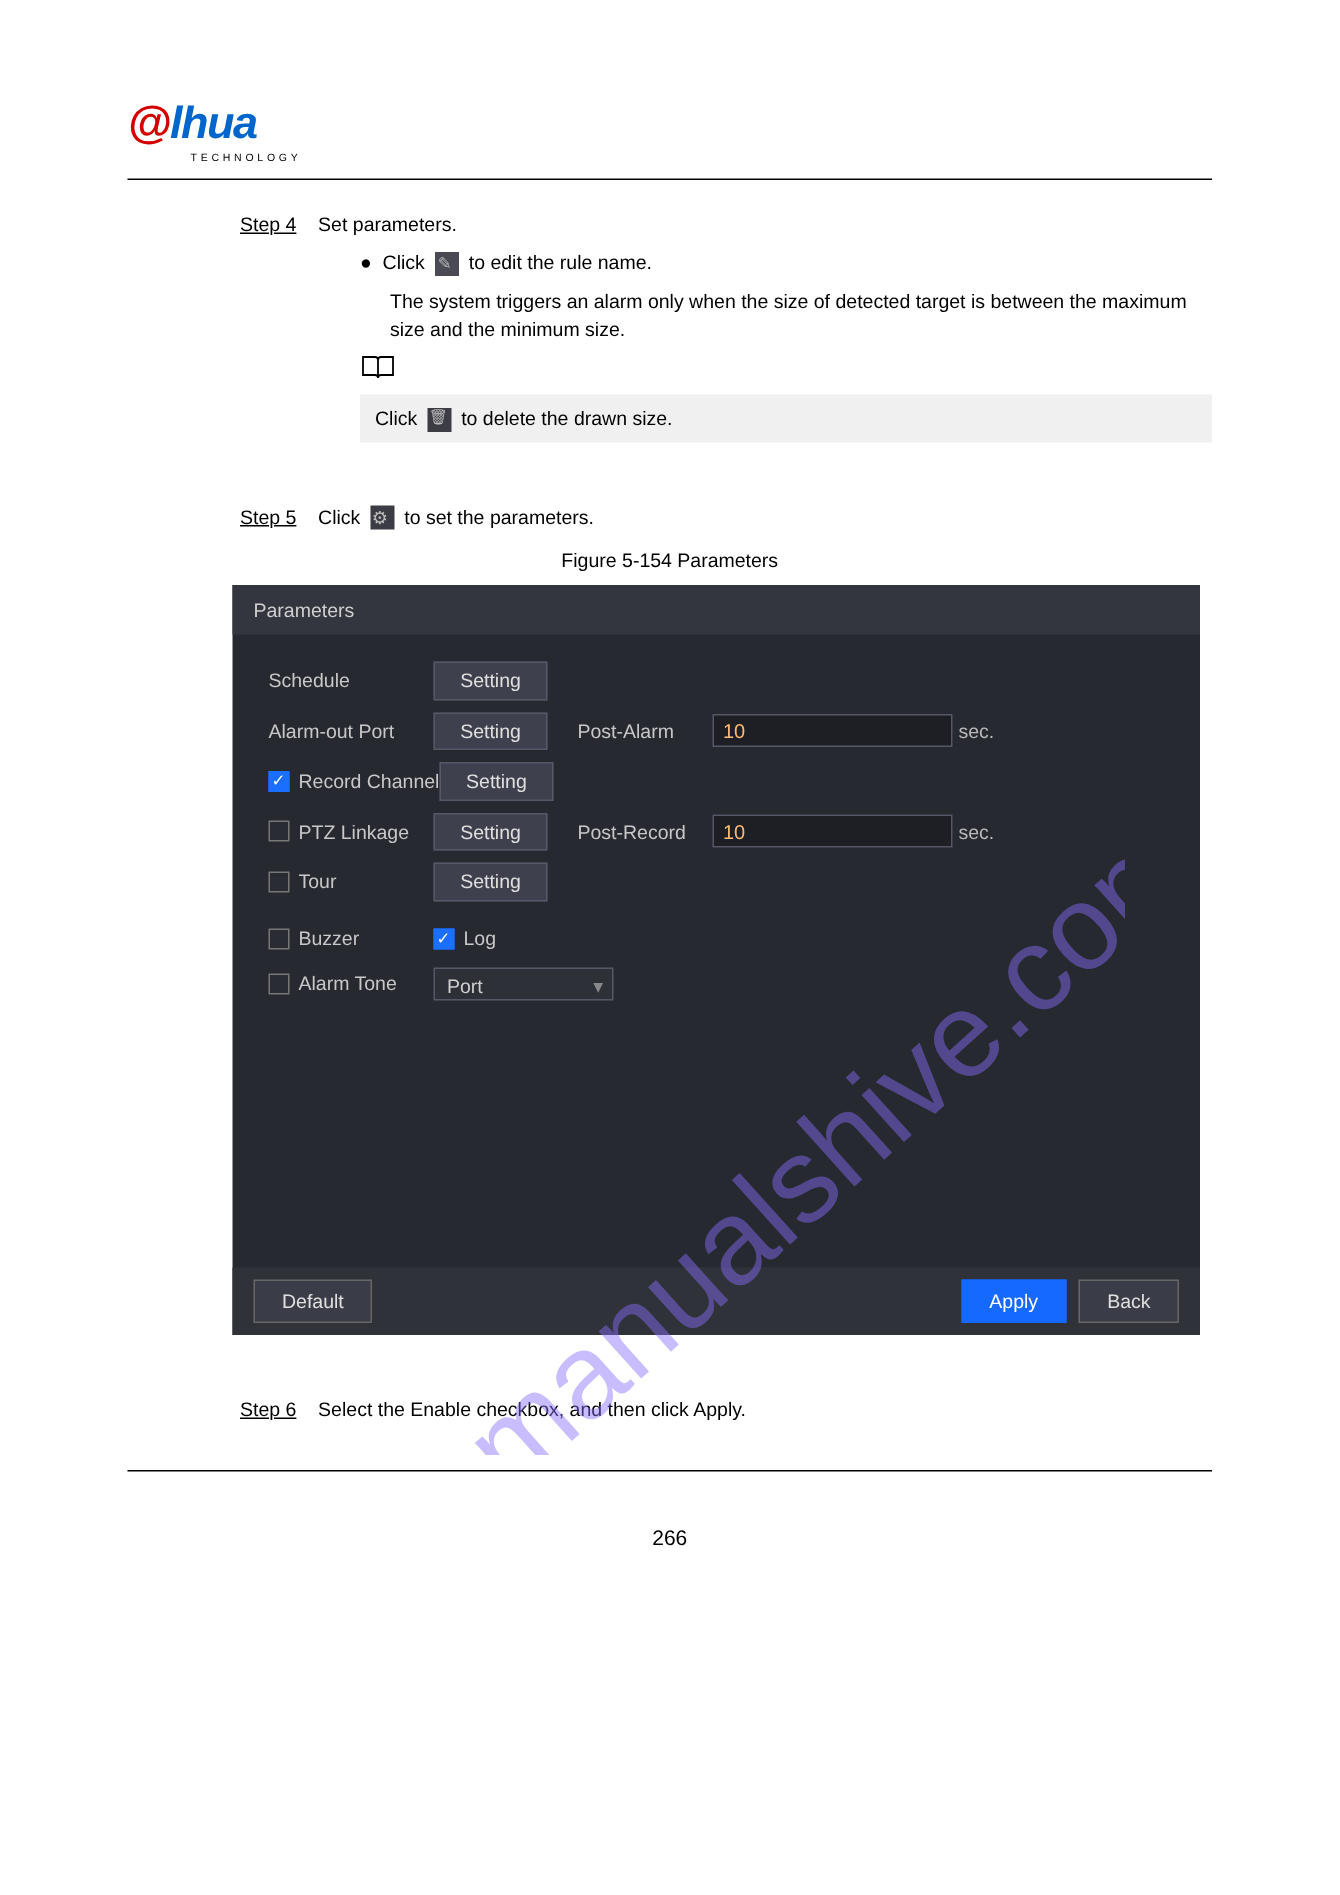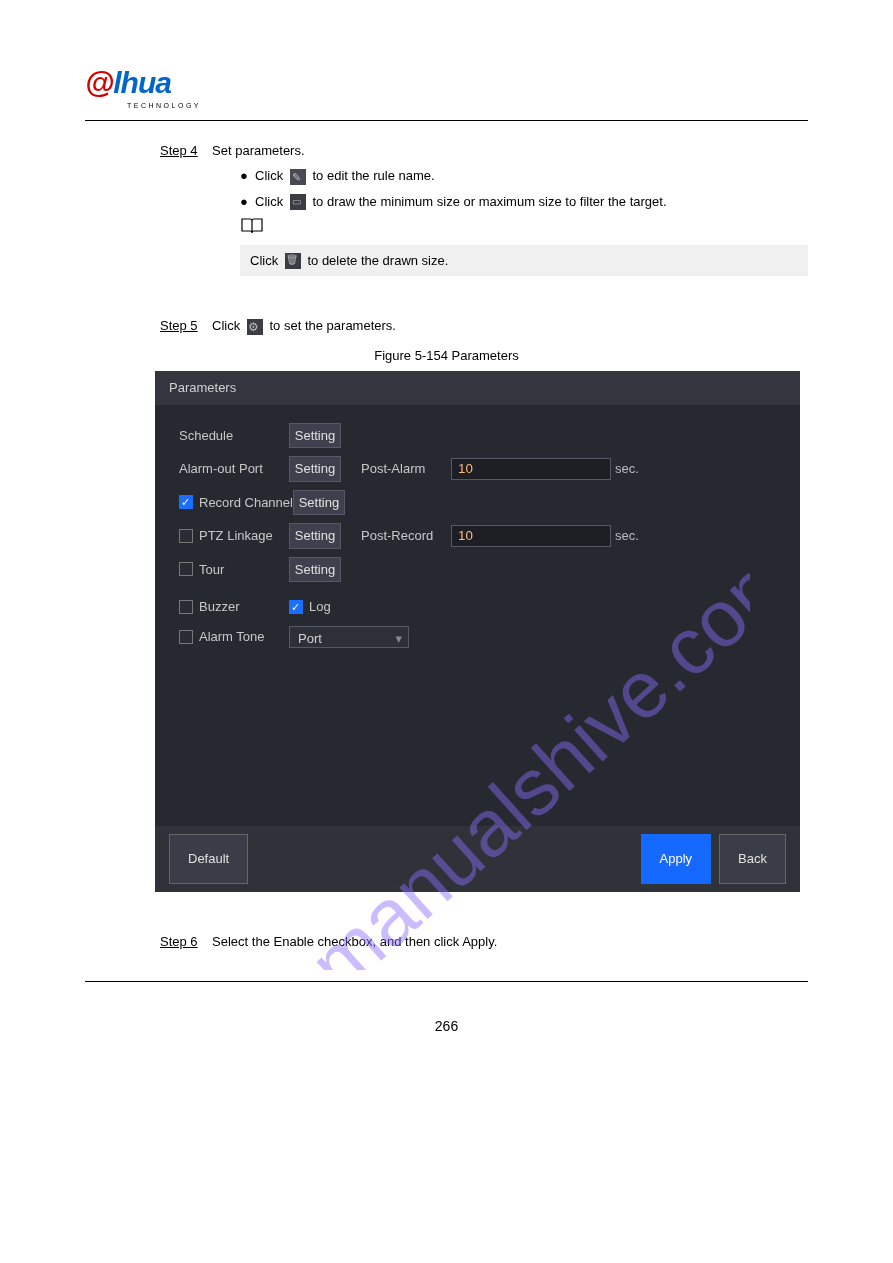--- a/index.html
+++ b/index.html
@@ -70,21 +70,21 @@
   }
   .ui-titlebar { background: #34363f; padding: 7px 14px; color: #d0d0d0; }
   .ui-body { padding: 18px 24px 170px 24px; }
   .ui-row { display: flex; align-items: center; margin-bottom: 8px; min-height: 22px; }
   .ui-label { display: inline-block; min-width: 110px; }
   .ui-btn-setting {
     background: #3e414d;
     border: 1px solid #555866;
     color: #e0e0e0;
     padding: 2px 0;
-    width: 52px;
+    width: 76px;
     text-align: center;
     display: inline-block;
     cursor: pointer;
   }
   .ui-input {
     background: #1e1f25;
     border: 1px solid #555866;
     color: #fdba74;
     padding: 2px 6px;
     width: 160px;
@@ -113,21 +113,21 @@
     padding: 8px 14px;
     display: flex;
     justify-content: space-between;
     align-items: center;
   }
   .ui-footer-right { display:flex; gap:8px; }
   .ui-btn {
     border:1px solid #666;
     background:#3a3d47;
     color:#e0e0e0;
-    padding: 14px 18px;
+    padding: 4px 18px;
     cursor:pointer;
     font-size:13px;
     min-width:60px;
     text-align:center;
   }
   .ui-btn.apply { background:#1569ff; border-color:#1569ff; color:#fff; }
   .page-num { text-align:center; margin-top:30px; font-size:14px; }
   .footer-line { border-top:1px solid #000; margin-top:30px; padding-top:4px; }
 </style>
 </head>
@@ -153,24 +153,22 @@
     <span>&nbsp;&nbsp;</span>
     <span>Set parameters.</span>
   </div>
 
   <div class="body-text">
     ●&nbsp;&nbsp;<span>Click</span>
     <span class="inline-icn icn-edit"></span>
     <span>to edit the rule name.</span>
   </div>
 
-  <div class="body-text">
-    ●&nbsp;&nbsp;<span>Click</span>
-    <span class="inline-icn icn-draw"></span>
-    <span>to draw the minimum size or maximum size to filter the target.</span>
+  <div style="margin-left:175px; margin-bottom:6px;">
+    <span>The system triggers an alarm only when the size of detected target is between the maximum size and the minimum size.</span>
   </div>
 
   <div style="margin-bottom:2px;">
     <span class="note-icon">
       <svg width="24" height="18" viewBox="0 0 24 18">
           <path d="M2 2 h8 q2 0 2 2 v12 q0 -2 -2 -2 h-8 z M22 2 h-8 q-2 0 -2 2 v12 q0 -2 2 -2 h8 z" fill="none" stroke="#000" stroke-width="1.2"></path>
         </svg>
     </span>
   </div>
   <div class="note-box">

